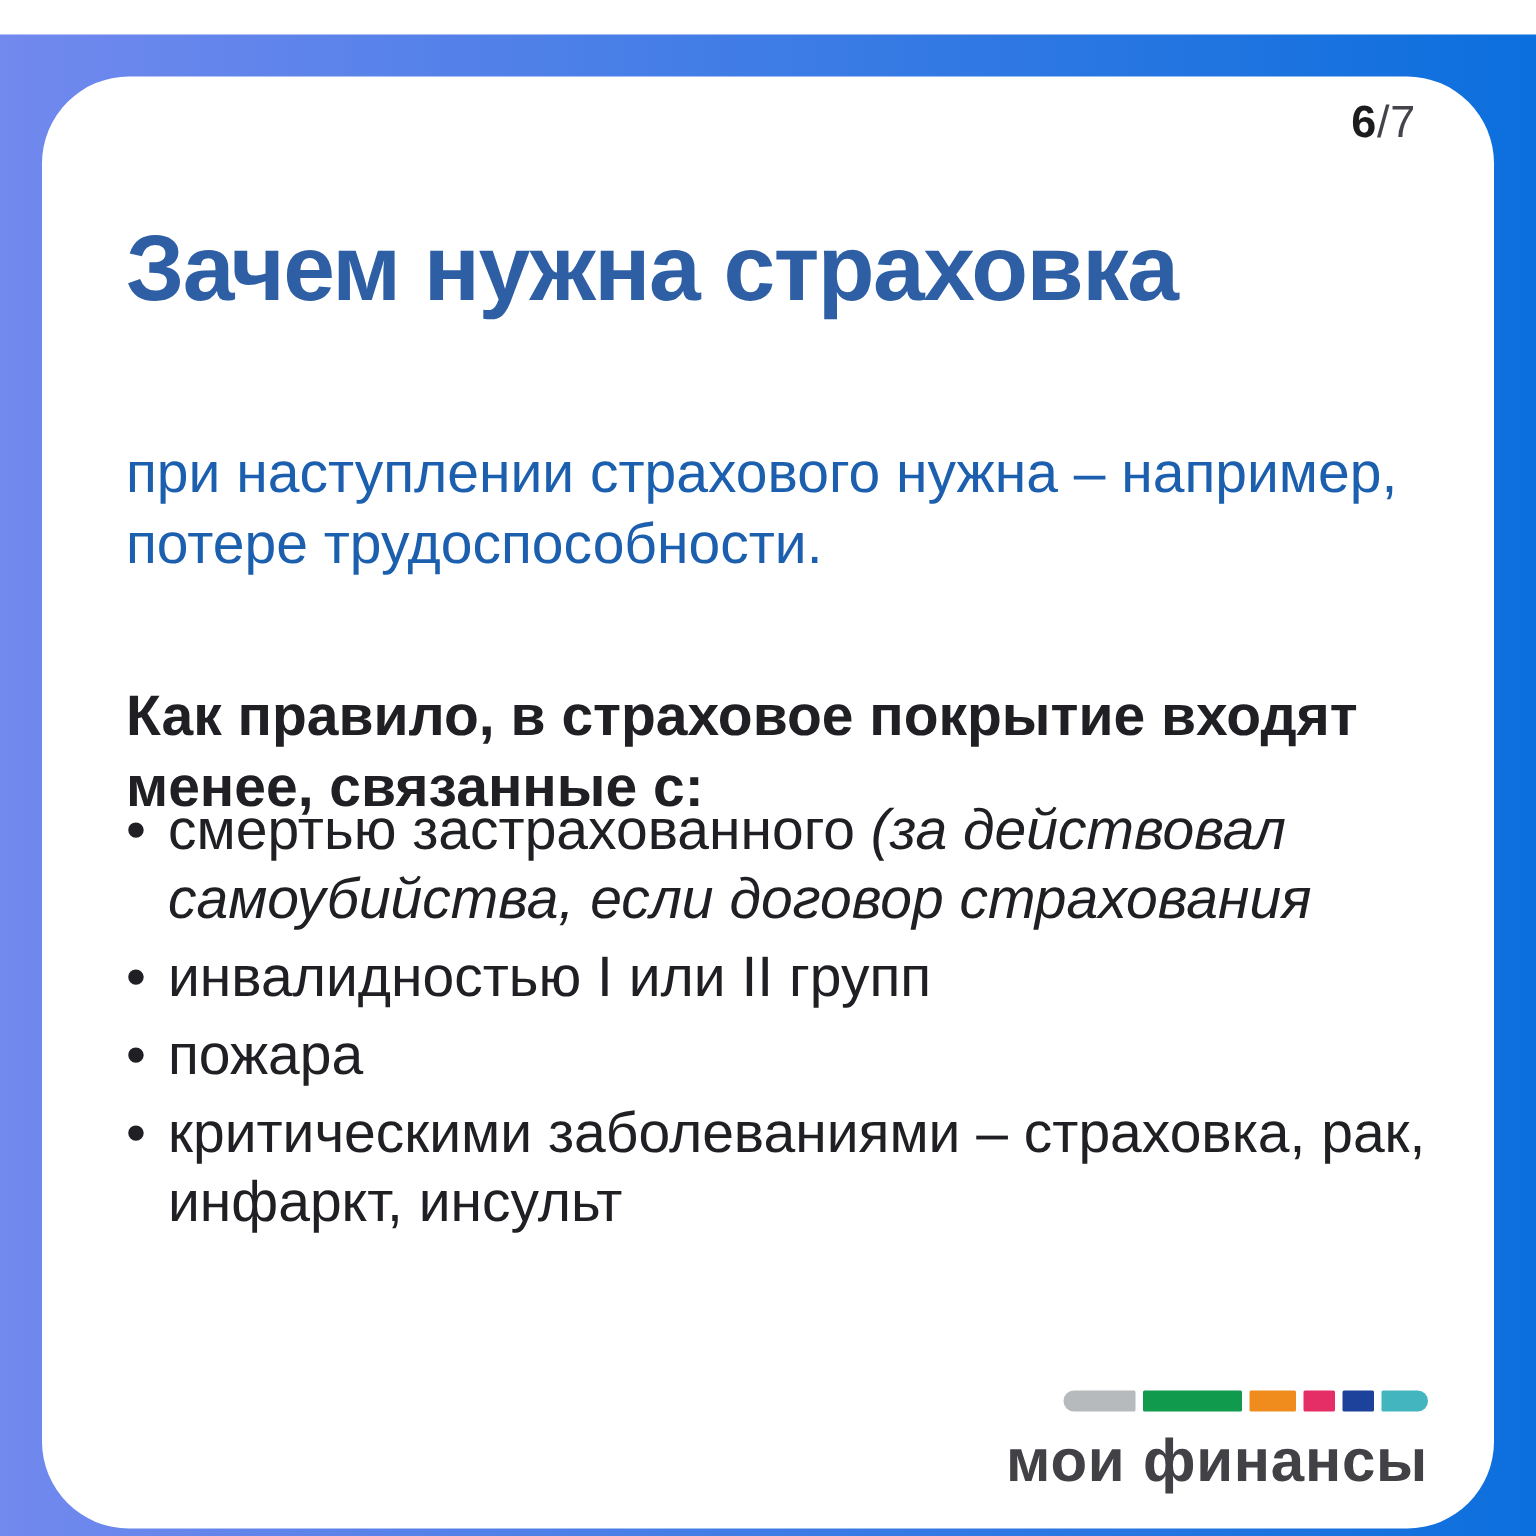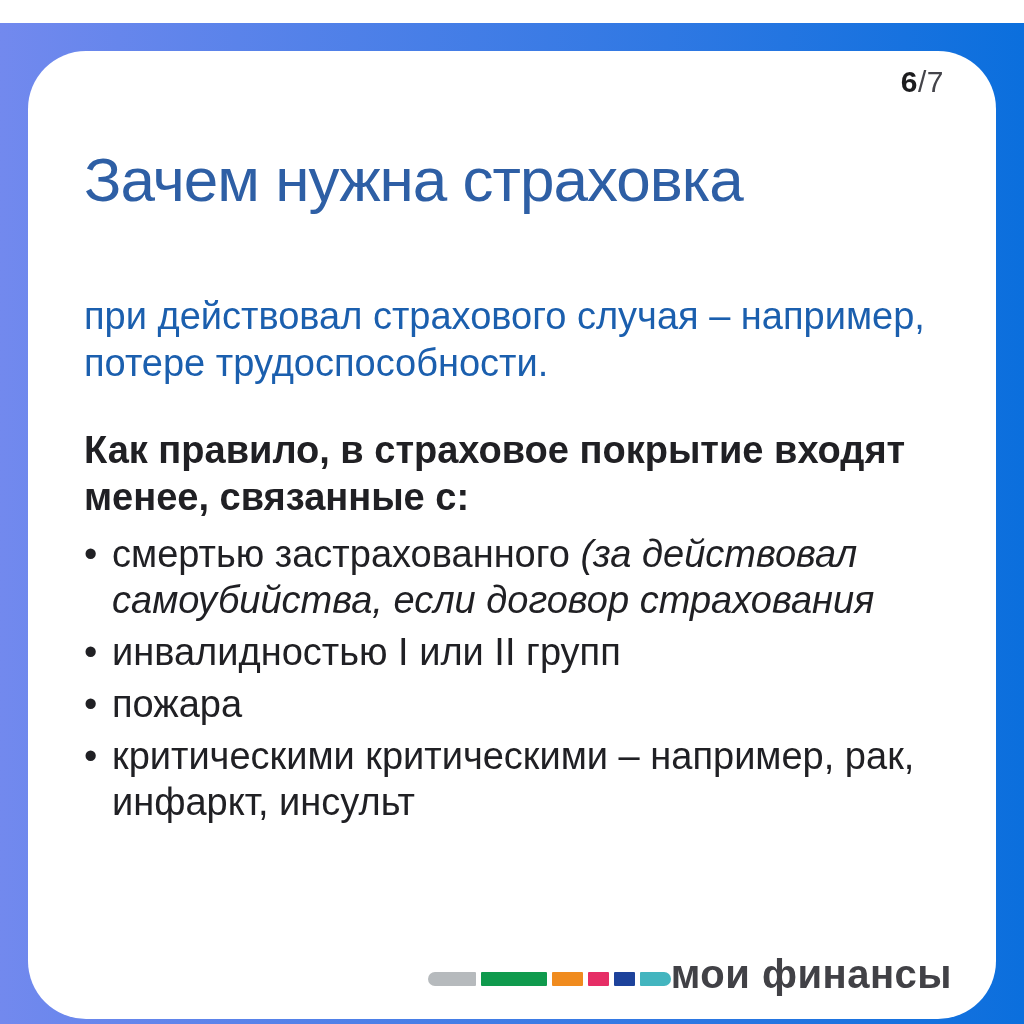--- a/index.html
+++ b/index.html
@@ -35,38 +35,38 @@
     font-size: 30px;
     color: var(--body-color);
     letter-spacing: 0.5px;
   }
   .page-indicator .current { font-weight: 700; color: #1c1c1e; }
   .page-indicator .rest { font-weight: 400; color: var(--muted-color); }
   .title {
     position: absolute;
     left: 56px; top: 98px;
     font-size: 62px;
-    font-weight: 400;
+    font-weight: 700;
     letter-spacing: -1px;
     line-height: 1;
     color: var(--title-color);
     white-space: nowrap;
   }
   .intro {
     position: absolute;
     left: 56px; top: 242px;
     font-size: 38px;
     font-weight: 500;
     line-height: 47px;
     color: var(--intro-color);
   }
   .intro .line { display: block; white-space: nowrap; }
   .subheading {
     position: absolute;
-    left: 56px; top: 376px;
+    left: 56px; top: 404px;
     font-size: 38px;
     font-weight: 700;
     line-height: 47px;
     color: var(--body-color);
   }
   .subheading .line { display: block; white-space: nowrap; }
   .bullet-list {
     position: absolute;
     left: 56px; top: 480px;
     list-style: none;
@@ -77,20 +77,21 @@
   .bullet-item { display: flex; margin-bottom: 6px; }
   .bullet-item:last-child { margin-bottom: 0; }
   .bullet-dot { width: 28px; flex: 0 0 28px; }
   .bullet-content { flex: 1; }
   .bullet-content .line { display: block; white-space: nowrap; }
   .italic { font-style: italic; }
   .logo {
     position: absolute;
     right: 44px; bottom: 22px;
     display: flex;
+    flex-direction: column;
     align-items: flex-end;
   }
   .logo-bar {
     display: flex;
     gap: 5px;
     height: 14px;
     margin-bottom: 11px;
   }
   .logo-bar .seg { height: 14px; border-radius: 1px; }
   .logo-bar .seg:first-child { border-radius: 7px 1px 1px 7px; }
@@ -109,21 +110,21 @@
 <div class="frame">
   <div class="card">
 
     <div class="page-indicator">
       <span class="current">6</span><span class="rest">/7</span>
     </div>
 
     <h1 class="title">Зачем нужна страховка</h1>
 
     <div class="intro">
-      <span class="line">при действовал страхового случая – например,</span>
+      <span class="line">при наступлении страхового нужна – например,</span>
       <span class="line">потере трудоспособности.</span>
     </div>
 
     <div class="subheading">
       <span class="line">Как правило, в страховое покрытие входят</span>
       <span class="line">менее, связанные с:</span>
     </div>
 
     <ul class="bullet-list">
 
@@ -145,21 +146,21 @@
       <li class="bullet-item">
         <span class="bullet-dot">•</span>
         <span class="bullet-content">
           <span class="line">пожара</span>
         </span>
       </li>
 
       <li class="bullet-item">
         <span class="bullet-dot">•</span>
         <span class="bullet-content">
-          <span class="line">критическими критическими – например, рак,</span>
+          <span class="line">критическими заболеваниями – страховка, рак,</span>
           <span class="line">инфаркт, инсульт</span>
         </span>
       </li>
 
     </ul>
 
     <div class="logo">
       <div class="logo-bar">
           <div class="seg" style="background: rgb(182, 186, 189); width: 48px;"></div>
           <div class="seg" style="background: rgb(15, 154, 77); width: 66px;"></div>

